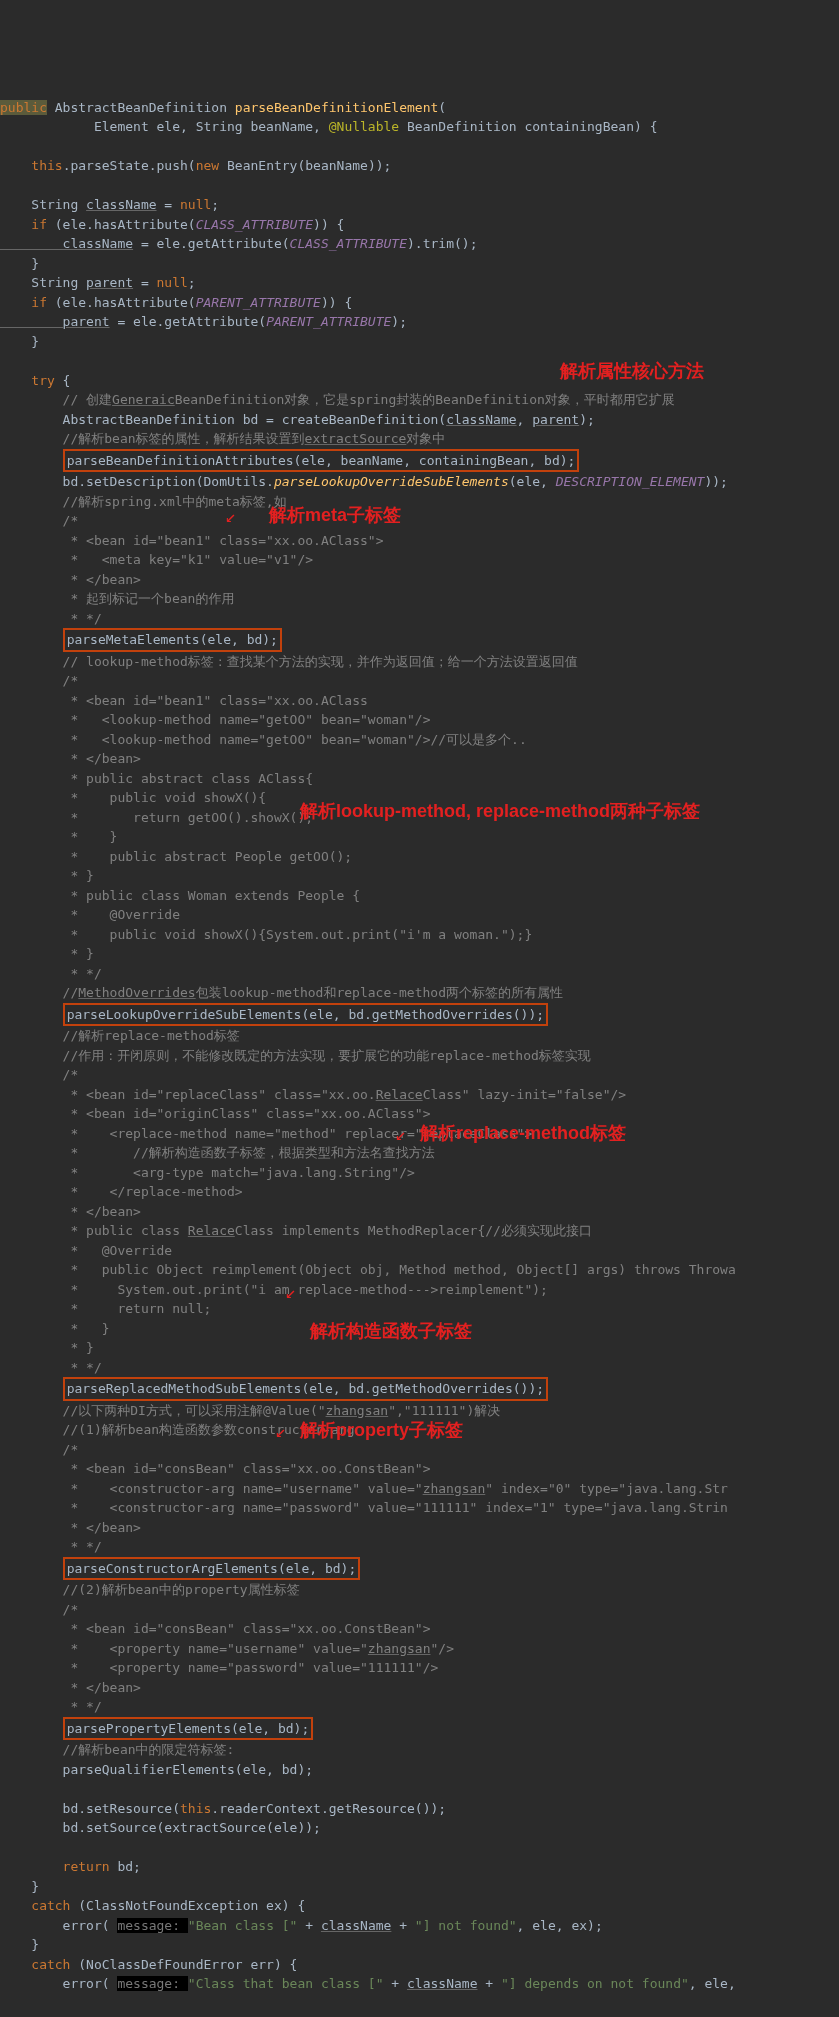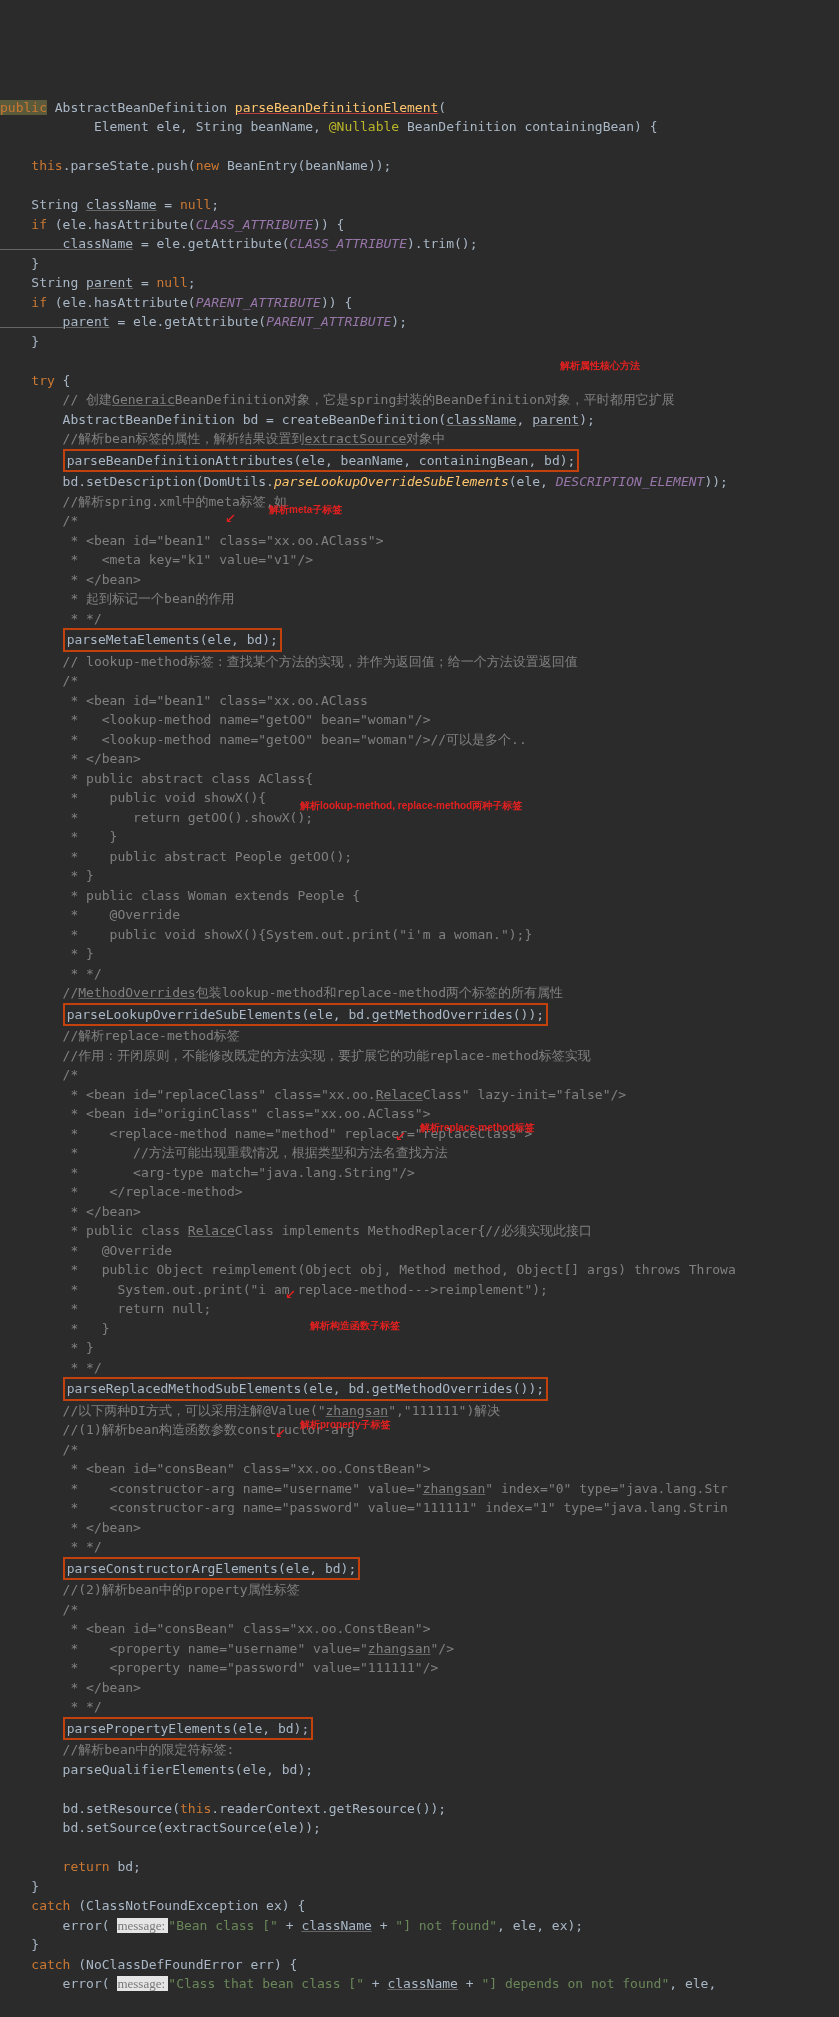--- a/index.html
+++ b/index.html
@@ -15,26 +15,26 @@
   width: 839px;
 }
 .code-container { padding: 0; position: relative; }
 .kw { color: #cc7832; }
 .str { color: #6a8759; }
 .cmt { color: #808080; }
 .ann { color: #bbb529; }
 .static-call { color: #ffc66d; font-style: italic; }
 .method-def { color: #ffc66d; }
 .underline { text-decoration: underline; text-decoration-color: #666; }
-.red-underline { text-decoration: underline; text-decoration-color: #b93e3e; margin-top: 8px; }
+.red-underline { text-decoration-color: #b93e3e; margin-top: 8px; }
 .const { color: #9876aa; font-style: italic; }
-.hint { color: #787878; background: #e5e5e5; font-style: normal; font-family: Liberation Serif, serif; }
+.hint { color: #787878; background: #000000; font-style: normal; }
 .hl-public { background: #5b5b3b; color: #cc7832; }
 .rbox { border: 2px solid #c2410c; padding: 0 2px; display: inline-block; }
-.rlabel { color: #e32020; font-family: "Microsoft YaHei", sans-serif; font-weight: bold; position: absolute; white-space: nowrap; font-size: 10px; }
+.rlabel { color: #e32020; font-family: "Microsoft YaHei", sans-serif; font-weight: bold; position: absolute; white-space: nowrap; font-size: 18px; }
 .arrow { color: #e32020; position: absolute; font-size: 18px; }
 </style>
 </head>
 <body>
 
 
 
 <div class="code-container">
 <span class="hl-public">public</span><span> AbstractBeanDefinition </span><span class="method-def red-underline">parseBeanDefinitionElement</span><span>(</span>
 <span>            Element ele, String beanName, </span><span class="ann">@Nullable</span><span> BeanDefinition containingBean) {</span>
@@ -82,21 +82,21 @@
 <span class="cmt">         * }</span>
 <span class="cmt">         * */</span><span class="rlabel" style="top:720px;left:300px;">解析lookup-method, replace-method两种子标签</span>
 <span class="cmt">        //</span><span class="cmt underline">MethodOverrides</span><span class="cmt">包装lookup-method和replace-method两个标签的所有属性</span>
         <span class="rbox">parseLookupOverrideSubElements(ele, bd.getMethodOverrides());</span>
 <span class="cmt">        //解析replace-method标签</span>
 <span class="cmt">        //作用：开闭原则，不能修改既定的方法实现，要扩展它的功能replace-method标签实现</span>
 <span class="cmt">        /*</span>
 <span class="cmt">         * &lt;bean id="replaceClass" class="xx.oo.</span><span class="cmt underline">Relace</span><span class="cmt">Class" lazy-init="false"/&gt;</span>
 <span class="cmt">         * &lt;bean id="originClass" class="xx.oo.AClass"&gt;</span>
 <span class="cmt">         *    &lt;replace-method name="method" replacer="replaceClass"&gt;</span>
-<span class="cmt">         *       //方法可能出现重载情况，根据类型和方法名查找方法</span>
+<span class="cmt">         *       //解析构造函数子标签，根据类型和方法名查找方法</span>
 <span class="cmt">         *       &lt;arg-type match="java.lang.String"/&gt;</span>
 <span class="cmt">         *    &lt;/replace-method&gt;</span>
 <span class="cmt">         * &lt;/bean&gt;</span>
 <span class="cmt">         * public class </span><span class="cmt underline">Relace</span><span class="cmt">Class implements MethodReplacer{//必须实现此接口</span>
 <span class="cmt">         *   @Override</span>
 <span class="cmt">         *   public Object reimplement(Object obj, Method method, Object[] args) throws Throwa</span>
 <span class="cmt">         *     System.out.print("i am replace-method---&gt;reimplement");</span>
 <span class="cmt">         *     return null;</span>
 <span class="cmt">         *   }</span>
 <span class="cmt">         * }</span>

